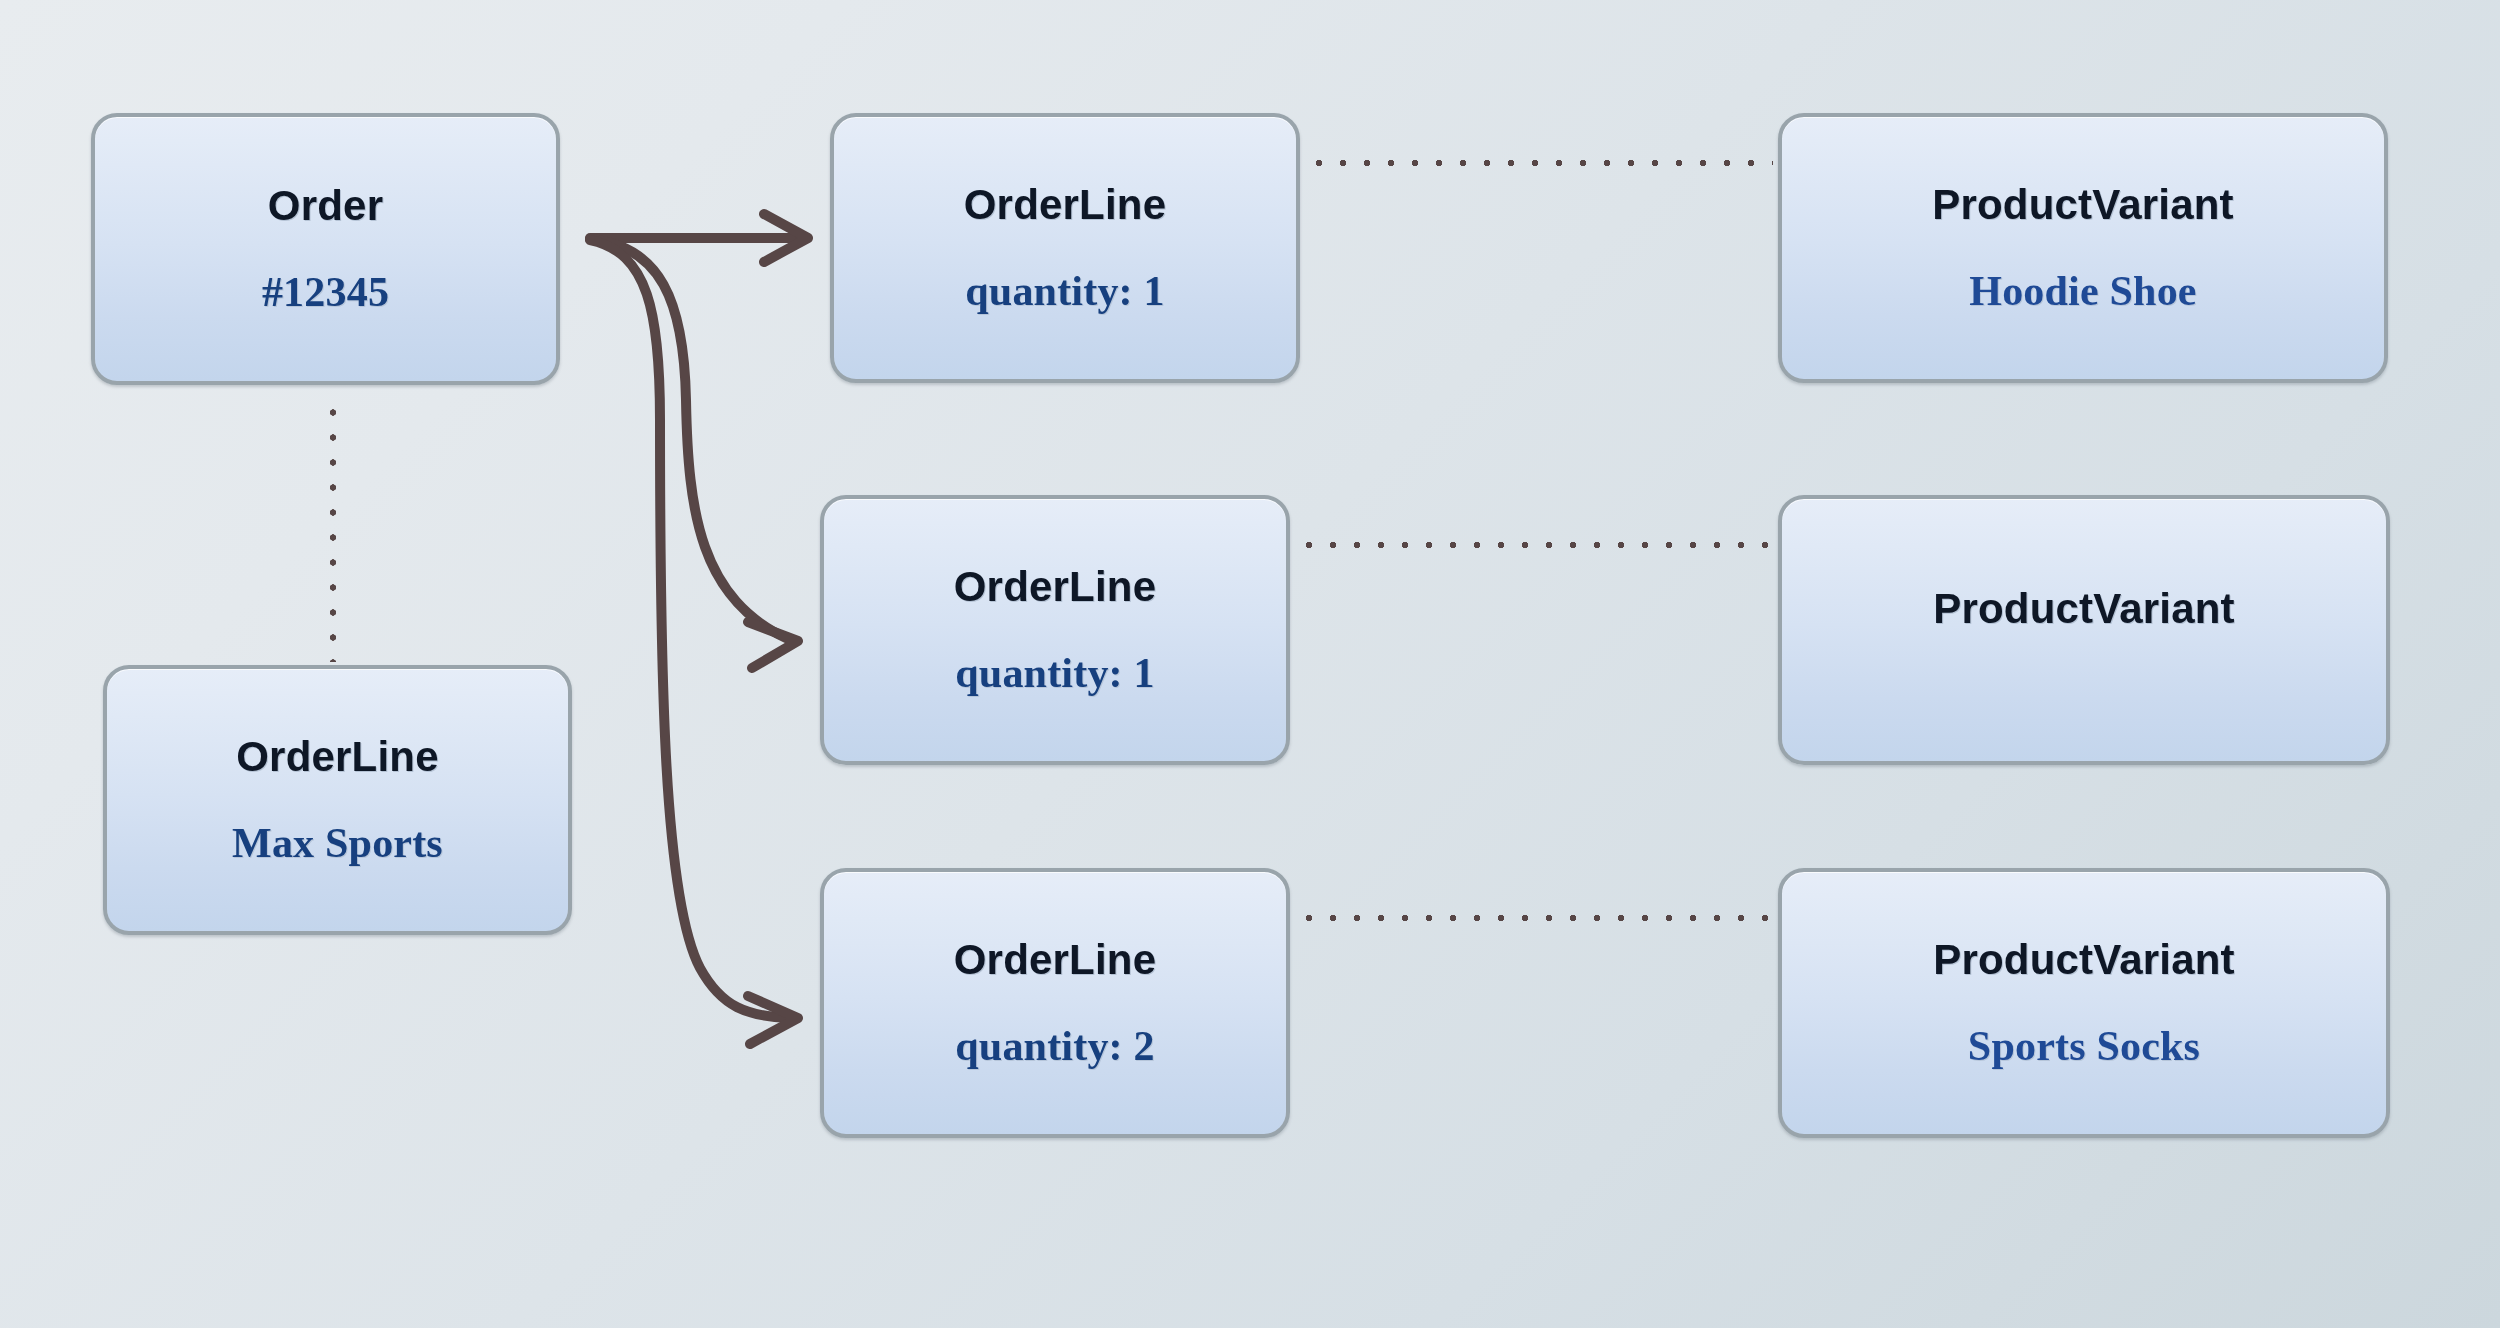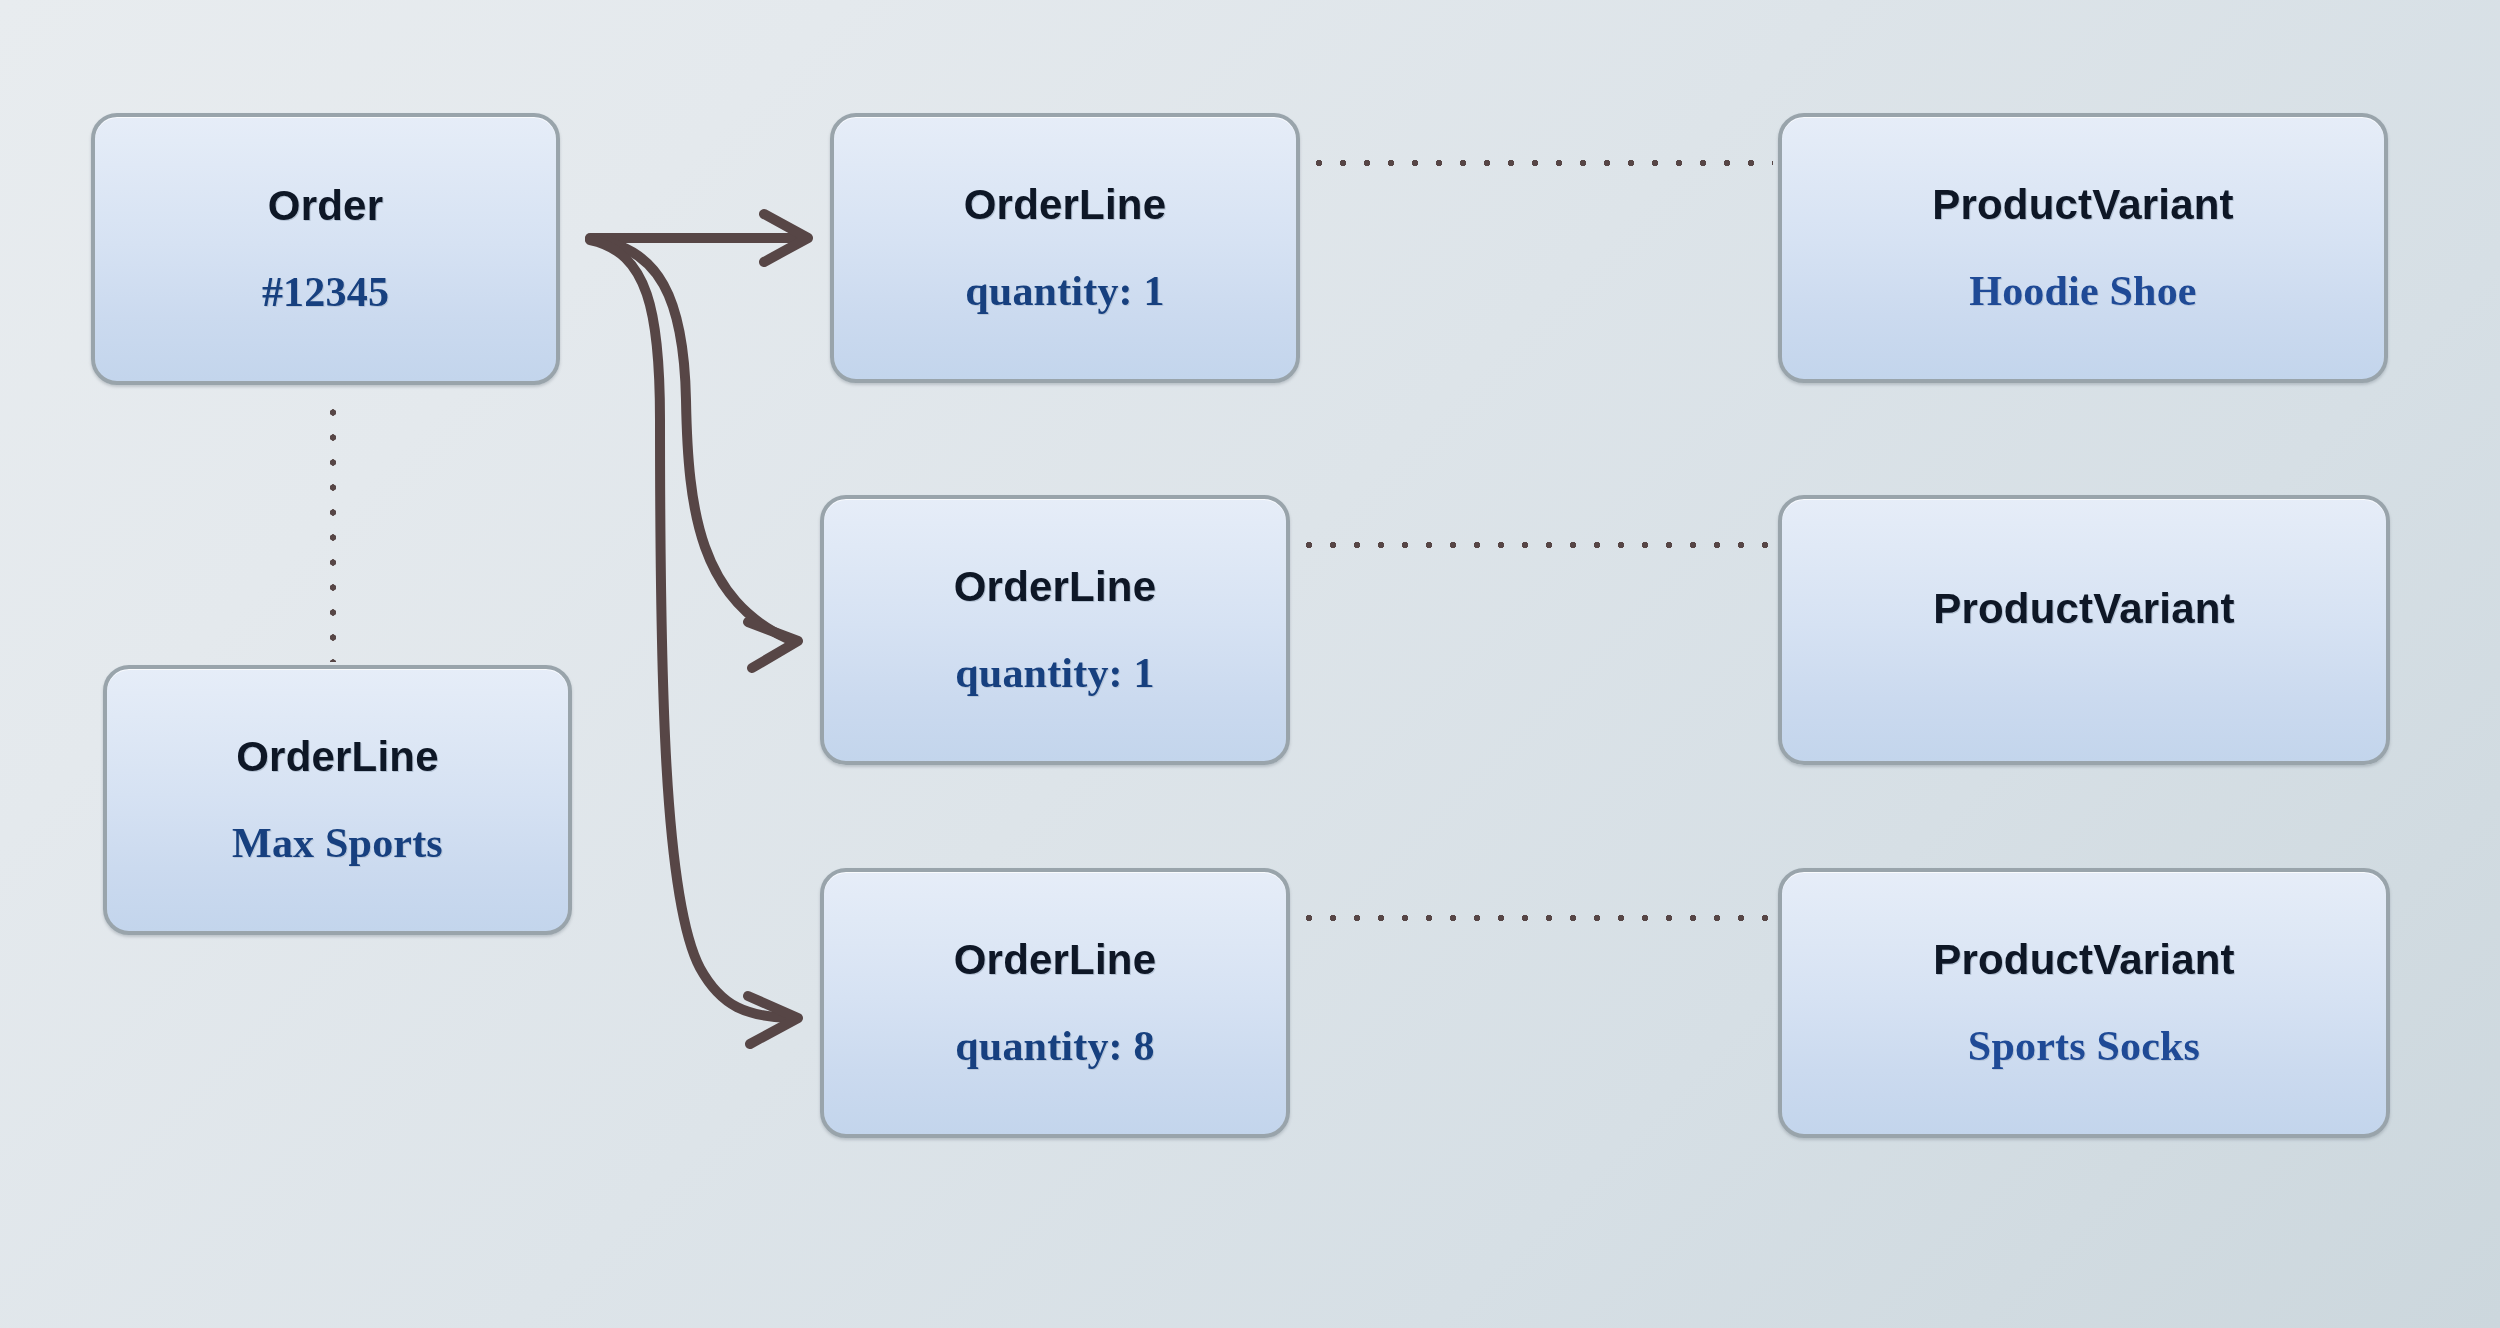--- a/index.html
+++ b/index.html
@@ -129,21 +129,21 @@
 
   <div class="node" style="left:820px; top:495px; width:470px; height:270px;">
     <div class="node-title">OrderLine</div>
     <div class="gap-a"></div>
     <div class="node-value deep">quantity: 1</div>
   </div>
 
   <div class="node" style="left:820px; top:868px; width:470px; height:270px;">
     <div class="node-title">OrderLine</div>
     <div class="gap-a"></div>
-    <div class="node-value deep">quantity: 8</div>
+    <div class="node-value deep">quantity: 2</div>
   </div>
 
   <div class="node" style="left:1778px; top:113px; width:610px; height:270px;">
     <div class="node-title">ProductVariant</div>
     <div class="gap-a"></div>
     <div class="node-value">Hoodie Shoe</div>
   </div>
 
   <div class="node" style="left:1778px; top:495px; width:612px; height:270px;">
     <div class="node-title">ProductVariant</div>

